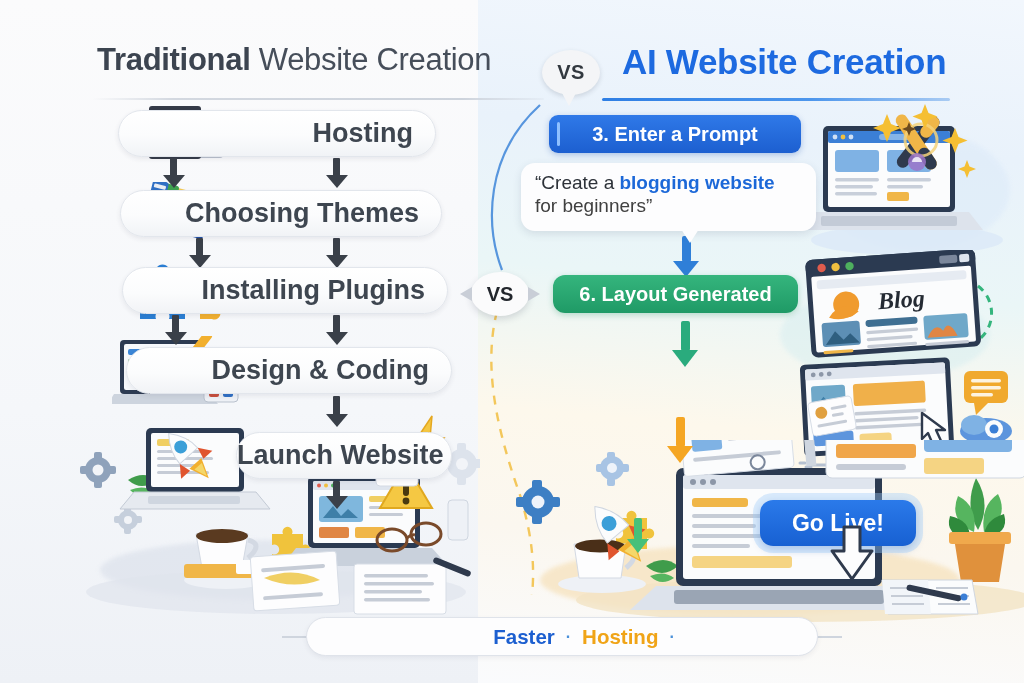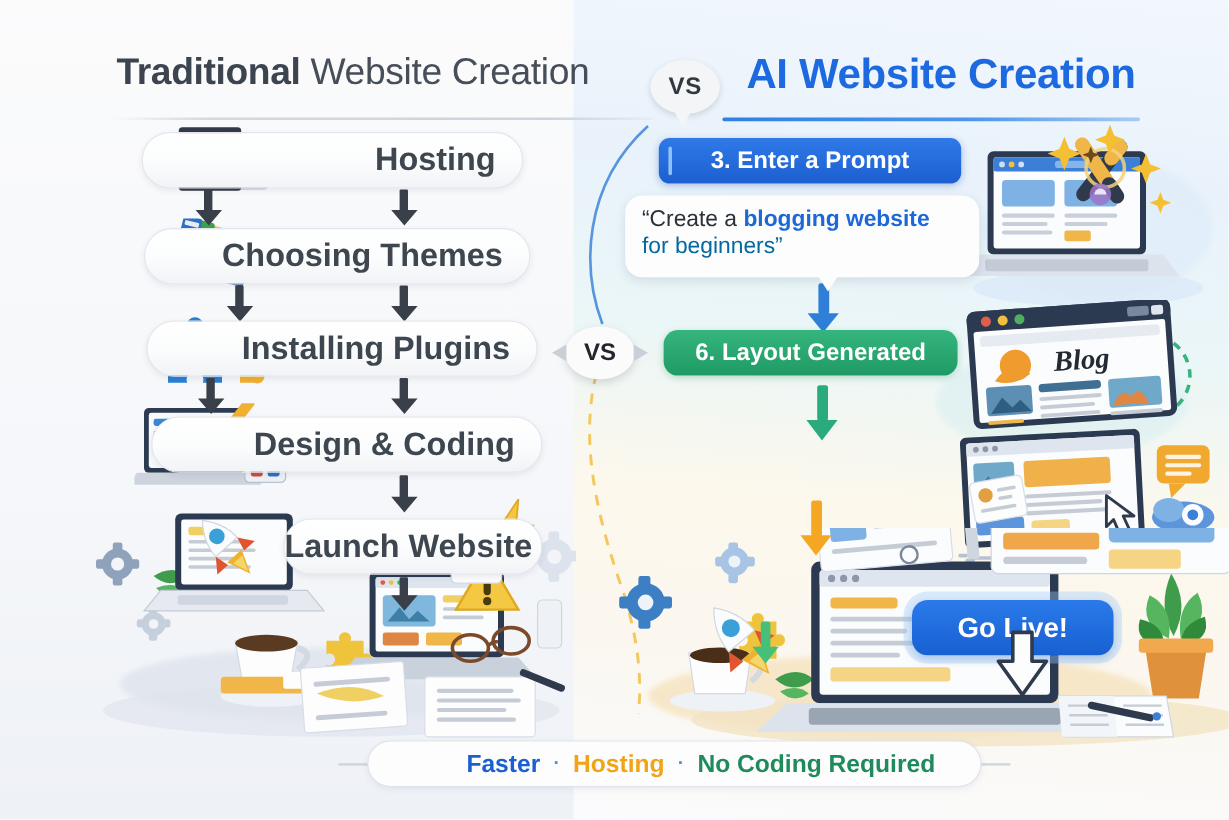--- a/index.html
+++ b/index.html
@@ -116,35 +116,35 @@
               border: 1px solid #b9dfb0; border-radius: 11px; }
 
   .prompt-bubble {
     position: absolute; left: 521px; top: 163px; width: 295px; height: 68px;
     background: #fdfdfe; border-radius: 14px;
     box-shadow: 0 3px 9px rgba(45,60,90,.13);
     padding: 9px 14px 0 14px; z-index: 12;
   }
   .prompt-bubble .l1 { font-size: 19px; color: #2c3138; white-space: nowrap; }
   .prompt-bubble .l1 b { color: #1c68d8; }
-  .prompt-bubble .l2 { font-size: 19px; color: #0369a1; margin-top: 1px; }
+  .prompt-bubble .l2 { font-size: 19px; color: #404040; margin-top: 1px; }
   .prompt-bubble:after {
     content:""; position:absolute; left: 160px; bottom: -12px;
     border-left: 9px solid transparent; border-right: 9px solid transparent;
     border-top: 14px solid #fdfdfe;
   }
 
   .rarrow { position: absolute; z-index: 11; }
   .rarrow .sh { position: absolute; width: 9px; border-radius: 2px; }
   .rarrow .hd { position: absolute; width: 0; height: 0;
                 border-left: 13px solid transparent; border-right: 13px solid transparent; }
 
   
   .golive {
-    position: absolute; left: 760px; top: 500px; width: 168px; height: 46px;
+    position: absolute; left: 760px; top: 500px; width: 156px; height: 46px;
     background: linear-gradient(180deg,#2b7aea 0%,#1760d2 100%);
     border-radius: 13px; display: flex; align-items: center; justify-content: center;
     color: #fff; font-size: 23px; font-weight: bold;
     box-shadow: 0 0 0 7px rgba(160,205,250,.38), 0 3px 8px rgba(20,70,160,.35);
     z-index: 26;
   }
   .cursor-hand { position: absolute; left: 826px; top: 525px; z-index: 27; }
 
   
   .footer-pill {
@@ -674,16 +674,15 @@
     <path d="M18 2 h16 v24 h12 L26 54 L6 26 h12z" fill="#fdfdfe" stroke="#2f3a4d" stroke-width="3" stroke-linejoin="round"></path>
   </svg>
 
   <div class="footer-line" style="left:282px;width:30px;"></div>
   <div class="footer-line" style="left:812px;width:30px;"></div>
   <div class="footer-pill">
     <span style="color:#1c5fd0;margin-left:44px;">Faster</span>
     <span class="f-dot">·</span>
     <span style="color:#f0a417;">Hosting</span>
     <span class="f-dot">·</span>
-    <span style="color:#1f8a5c;">No Coding Required</span>
   </div>
 
 </div>
 
 </body></html>

